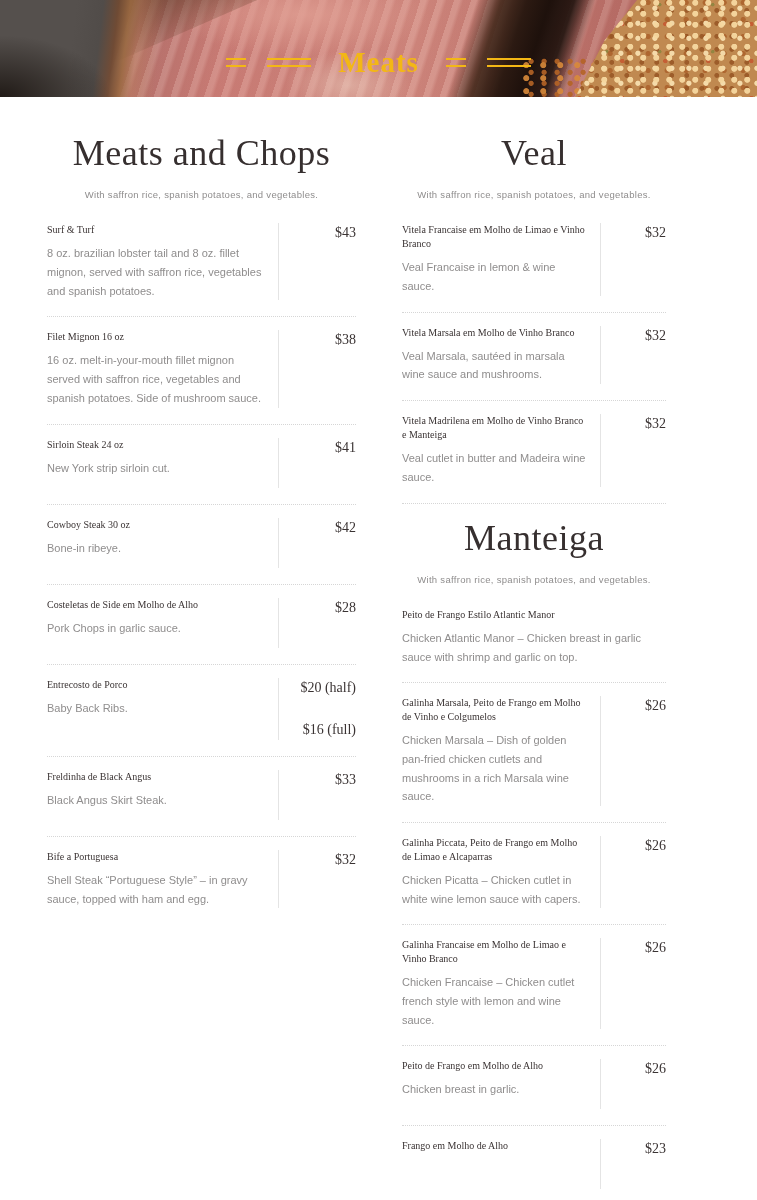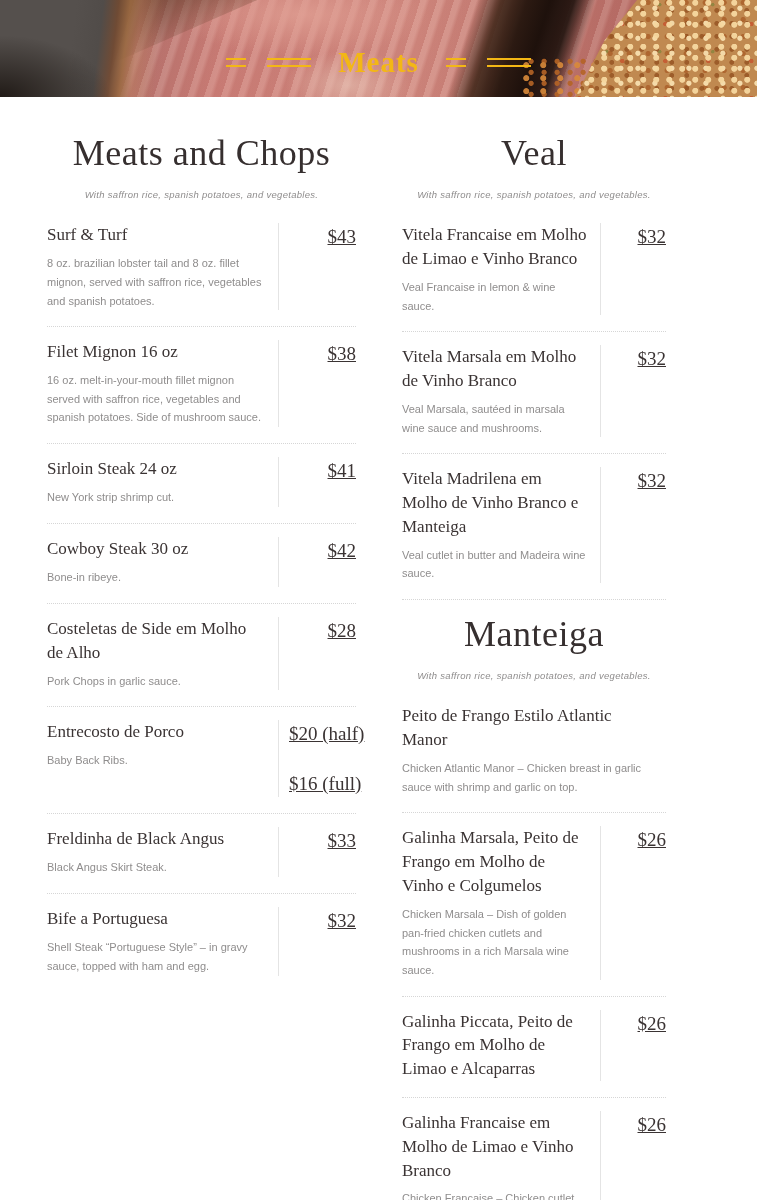--- a/index.html
+++ b/index.html
@@ -58,36 +58,36 @@
   .content{ display:flex; margin-left:47px; width:619px; }
   .column{ display:block; }
   .col-left{ width:309px; margin-right:46px; }
   .col-right{ width:264px; }
 
   .section-title{ font-family:"Liberation Serif","DejaVu Serif",serif;
     font-size:36px; font-weight:500; color:#362f2f; text-align:center;
     margin:36px 0 0; letter-spacing:.5px; line-height:1.15; }
   .section + .section .section-title{ margin-top:14px; }
   .section-sub{ font-size:9.5px; color:#8f8d8d; text-align:center;
-    margin:15px 0 0; letter-spacing:.3px;font-style:italic; }
+    margin:15px 0 0; letter-spacing:.3px; }
   .section-items{ margin-top:10px; }
 
   .menu-item{ display:flex; align-items:stretch; padding:13px 0 16px;
     border-bottom:1px dotted #d6d6d6; }
   .column > .section:last-child .menu-item:last-child{ border-bottom:none; }
 
   .item-text{ flex:1 1 auto; padding-right:12px; min-width:0; }
   .item-name{ font-family:"Liberation Serif","DejaVu Serif",serif;
-    font-size:17px; font-weight:500; line-height:1.4; color:#3a3333; margin:0; }
+    font-size:10px; font-weight:500; line-height:1.4; color:#3a3333; margin:0; }
   .item-desc{ font-size:11px; line-height:1.7; color:#8f8d8d; margin:7px 0 0; }
 
   .item-price{ flex:0 0 auto; width:78px; min-height:50px;
     border-left:1px solid #e4e4e4; padding-left:10px; text-align:right;
     font-family:"Liberation Serif","DejaVu Serif",serif;
-    font-size:19px; font-weight:500; line-height:1.45; color:#3a3333;text-decoration:underline; }
+    font-size:14px; font-weight:500; line-height:1.45; color:#3a3333; }
   .col-right .item-price{ width:66px; padding-left:8px; }
   .price-line{ white-space:pre; }
   .price-line + .price-line{ margin-top:22px; }
 </style>
 </head>
 <body>
 
 <div class="page">
 
   <header class="hero">
@@ -127,21 +127,21 @@
                 <h3 class="item-name">Filet Mignon 16 oz</h3>
                 <p class="item-desc">16 oz. melt-in-your-mouth fillet mignon served with saffron rice, vegetables and spanish potatoes. Side of mushroom sauce.</p>
               </div>
               <div class="item-price">
                 <div class="price-line">$38</div>
               </div>
             </div>
             <div class="menu-item">
               <div class="item-text">
                 <h3 class="item-name">Sirloin Steak 24 oz</h3>
-                <p class="item-desc">New York strip shrimp cut.</p>
+                <p class="item-desc">New York strip sirloin cut.</p>
               </div>
               <div class="item-price">
                 <div class="price-line">$41</div>
               </div>
             </div>
             <div class="menu-item">
               <div class="item-text">
                 <h3 class="item-name">Cowboy Steak 30 oz</h3>
                 <p class="item-desc">Bone-in ribeye.</p>
               </div>
@@ -238,20 +238,21 @@
                 <h3 class="item-name">Galinha Marsala, Peito de Frango em Molho de Vinho e Colgumelos</h3>
                 <p class="item-desc">Chicken Marsala – Dish of golden pan-fried chicken cutlets and mushrooms in a rich Marsala wine sauce.</p>
               </div>
               <div class="item-price">
                 <div class="price-line">$26</div>
               </div>
             </div>
             <div class="menu-item">
               <div class="item-text">
                 <h3 class="item-name">Galinha Piccata, Peito de Frango em Molho de Limao e Alcaparras</h3>
+                <p class="item-desc">Chicken Picatta – Chicken cutlet in white wine lemon sauce with capers.</p>
               </div>
               <div class="item-price">
                 <div class="price-line">$26</div>
               </div>
             </div>
             <div class="menu-item">
               <div class="item-text">
                 <h3 class="item-name">Galinha Francaise em Molho de Limao e Vinho Branco</h3>
                 <p class="item-desc">Chicken Francaise – Chicken cutlet french style with lemon and wine sauce.</p>
               </div>

